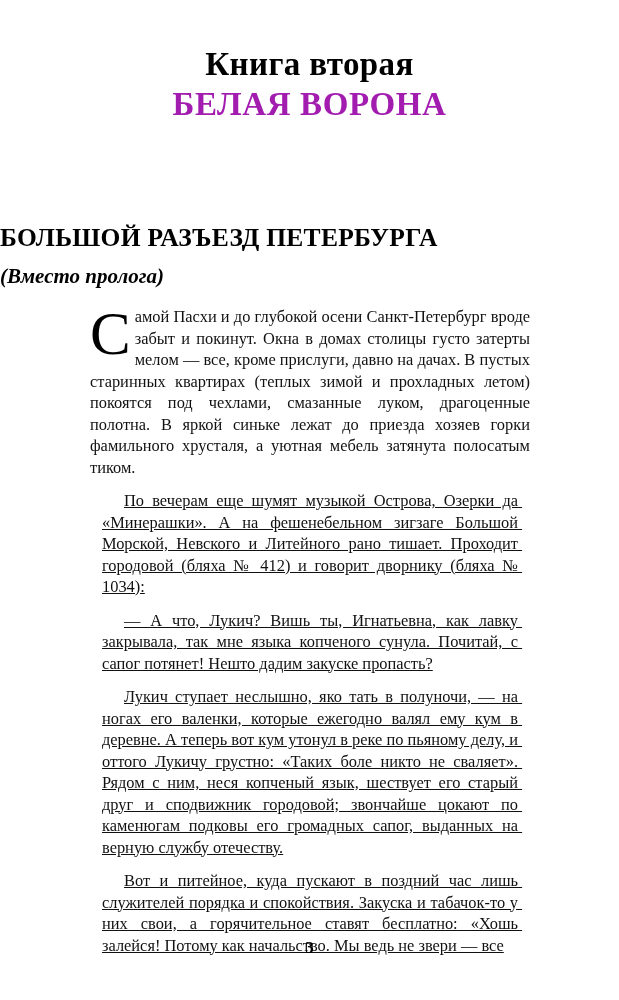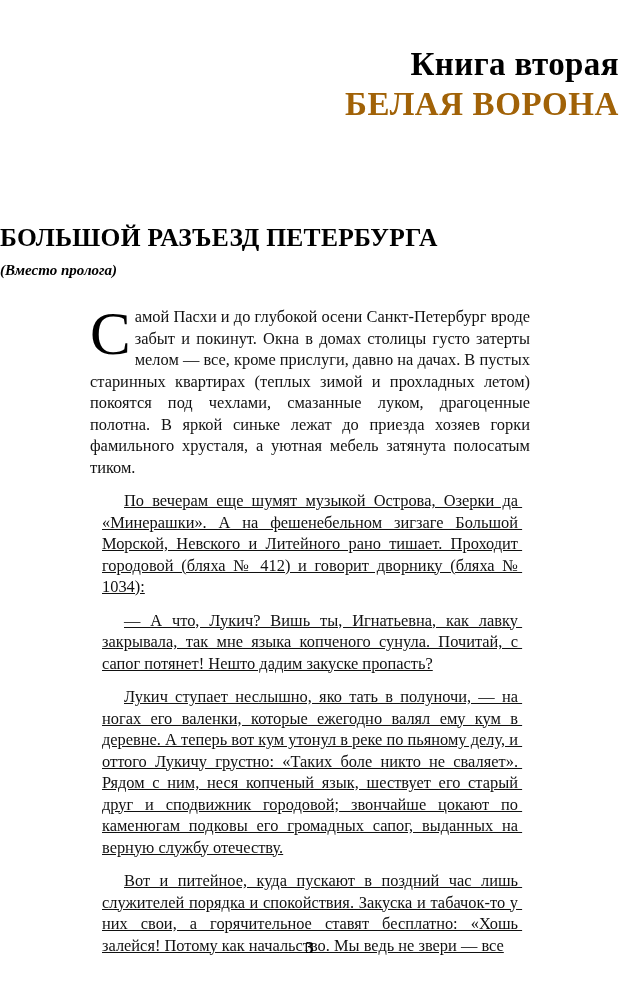--- a/index.html
+++ b/index.html
@@ -18,59 +18,59 @@
     color: #0a0a0a;
     -webkit-font-smoothing: antialiased;
   }
 
   
   .book-title {
     position: absolute;
     left: 0;
     right: 0;
     top: 44px;
-    text-align: right;
+    text-align: center;
   }
   .book-title-line1 {
     display: block;
     font-size: 33px;
     font-weight: bold;
     letter-spacing: 0.4px;
     line-height: 40px;
     color: #000000;
   }
   .book-title-line2 {
     display: block;
     font-size: 33px;
     font-weight: bold;
     letter-spacing: 0.6px;
     line-height: 40px;
-    color: #a16207;
+    color: #a21caf;
   }
 
   
   .chapter-head {
     position: absolute;
     left: 0;
     right: 0;
     top: 222px;
     text-align: left;
   }
   .chapter-title {
     display: block;
     font-size: 25.5px;
     font-weight: bold;
     letter-spacing: 0.3px;
     line-height: 31px;
     color: #000000;
   }
   .chapter-subtitle {
     display: block;
-    margin-top: 4px;
-    font-size: 15px;
+    margin-top: 10px;
+    font-size: 21px;
     font-weight: bold;
     font-style: italic;
     line-height: 26px;
     color: #000000;
   }
 
   
   .body-text {
     position: absolute;
     left: 90px;

